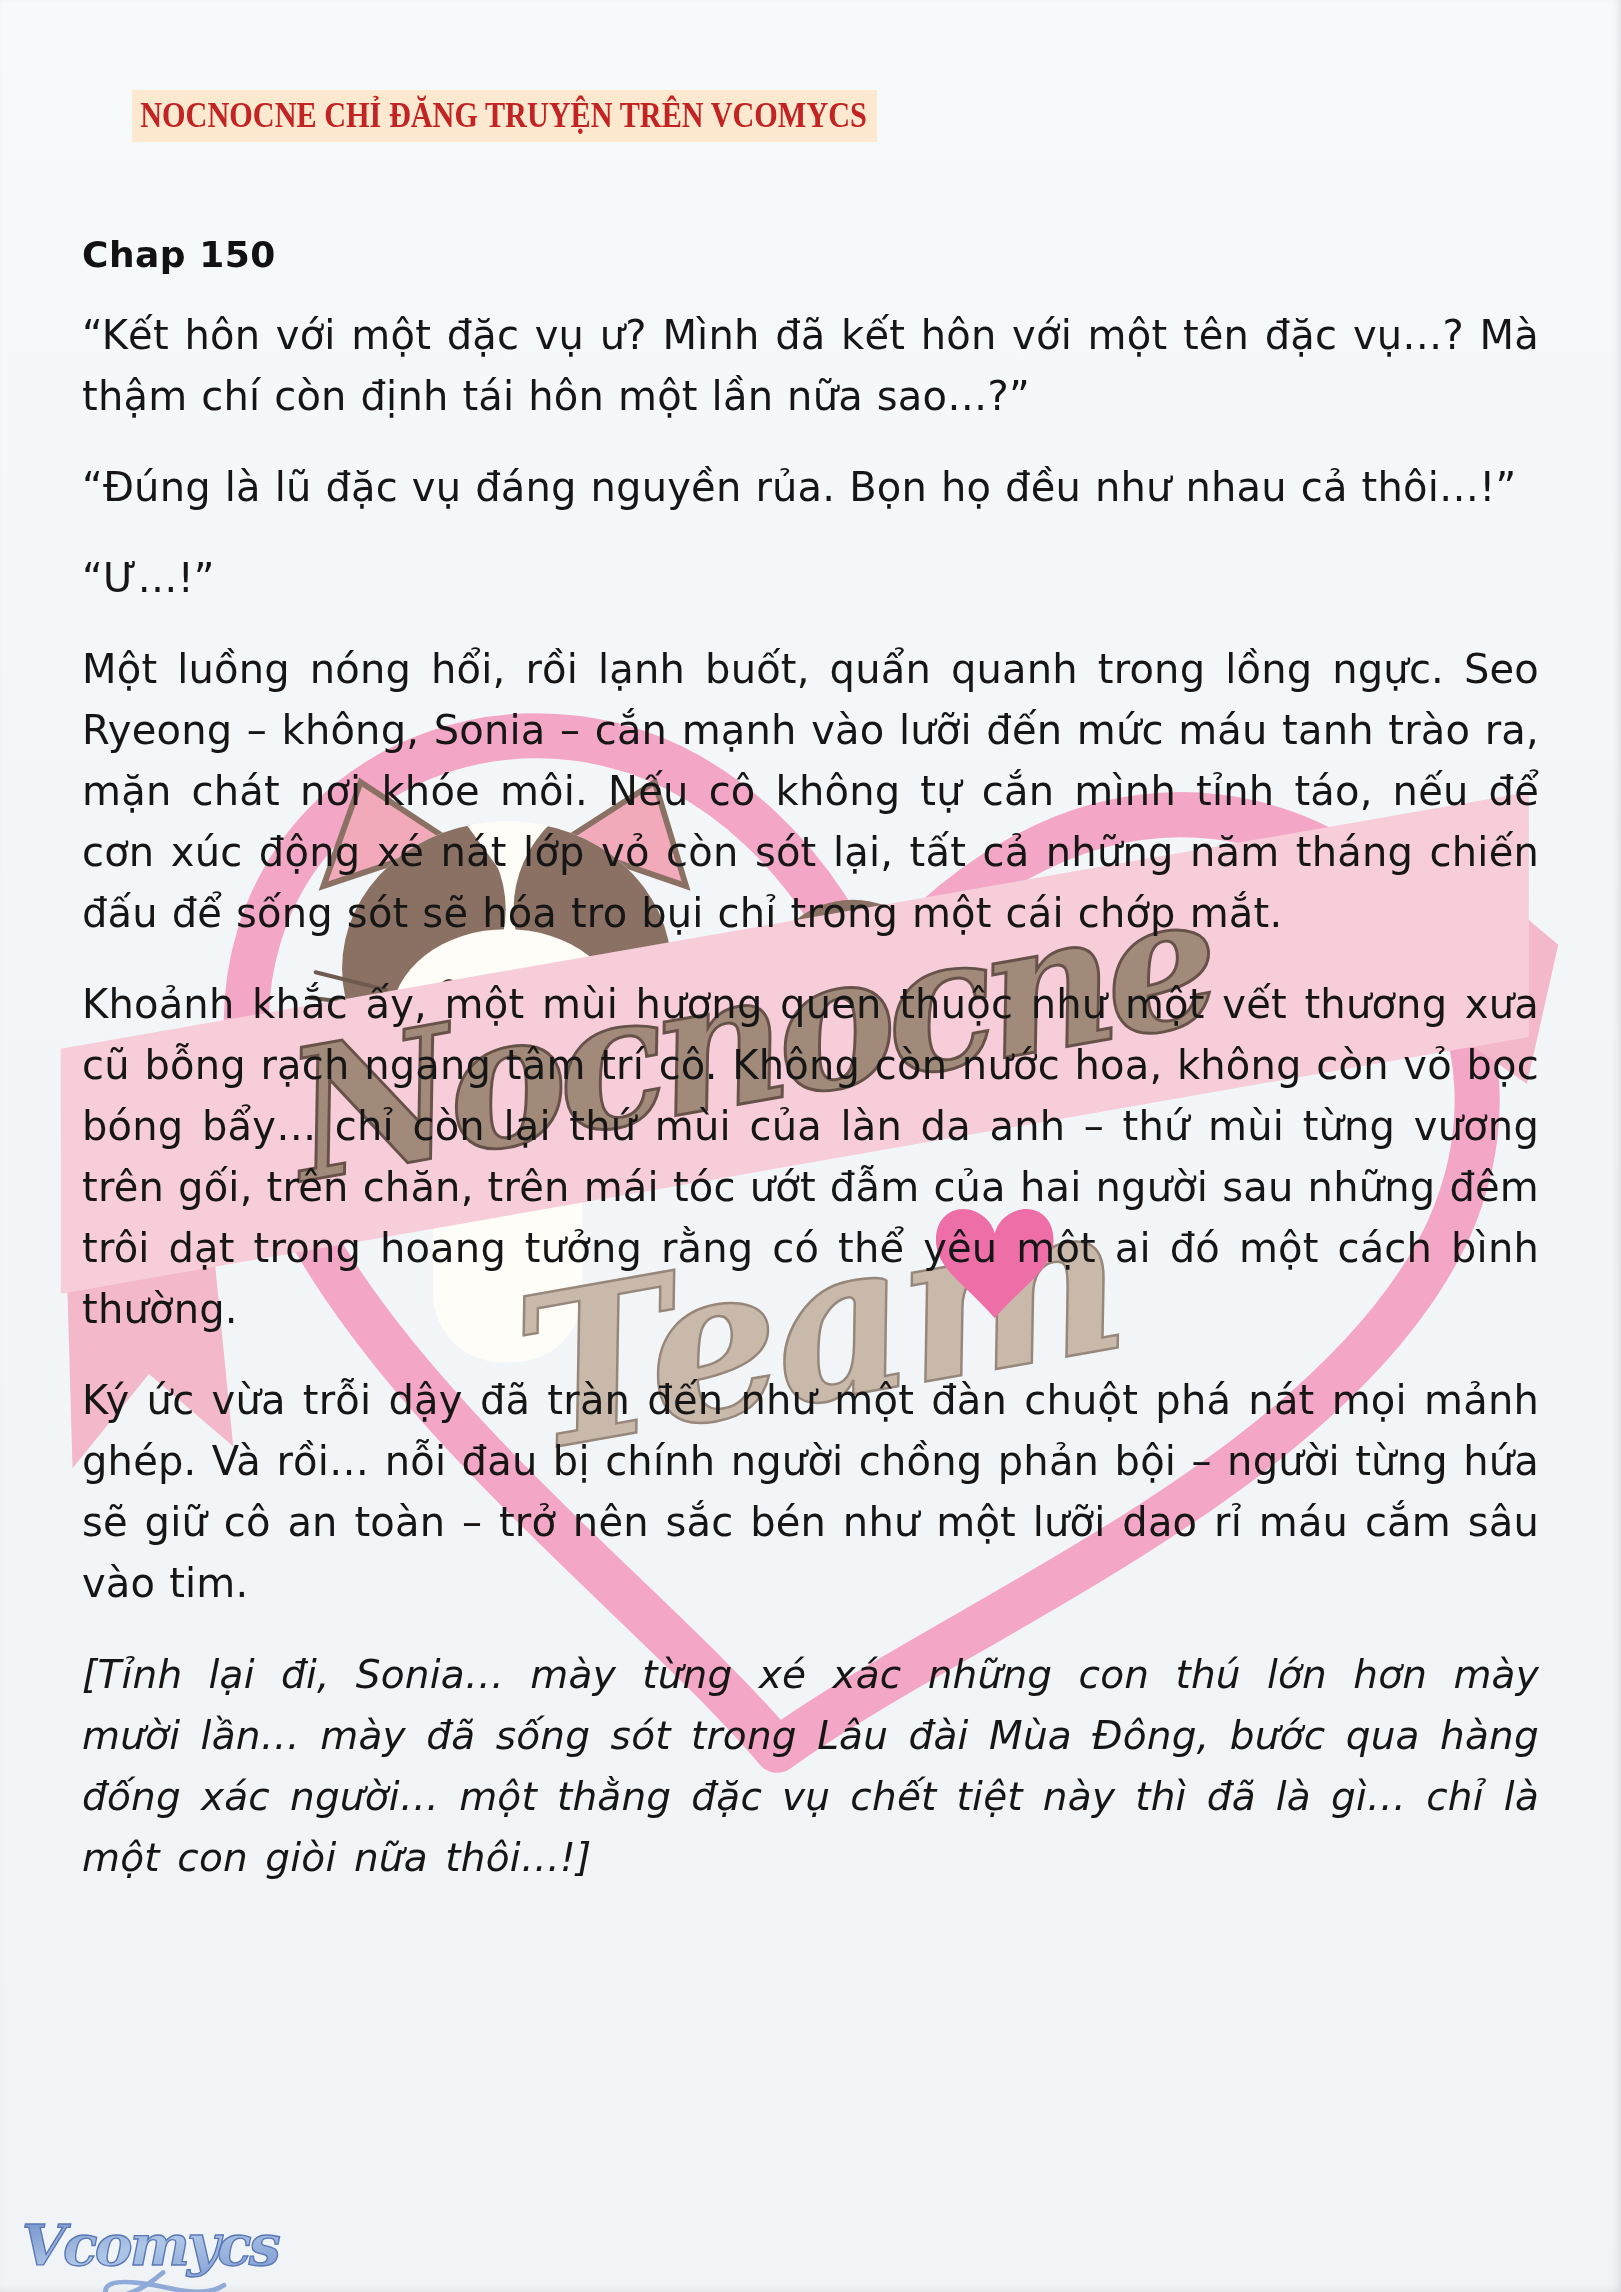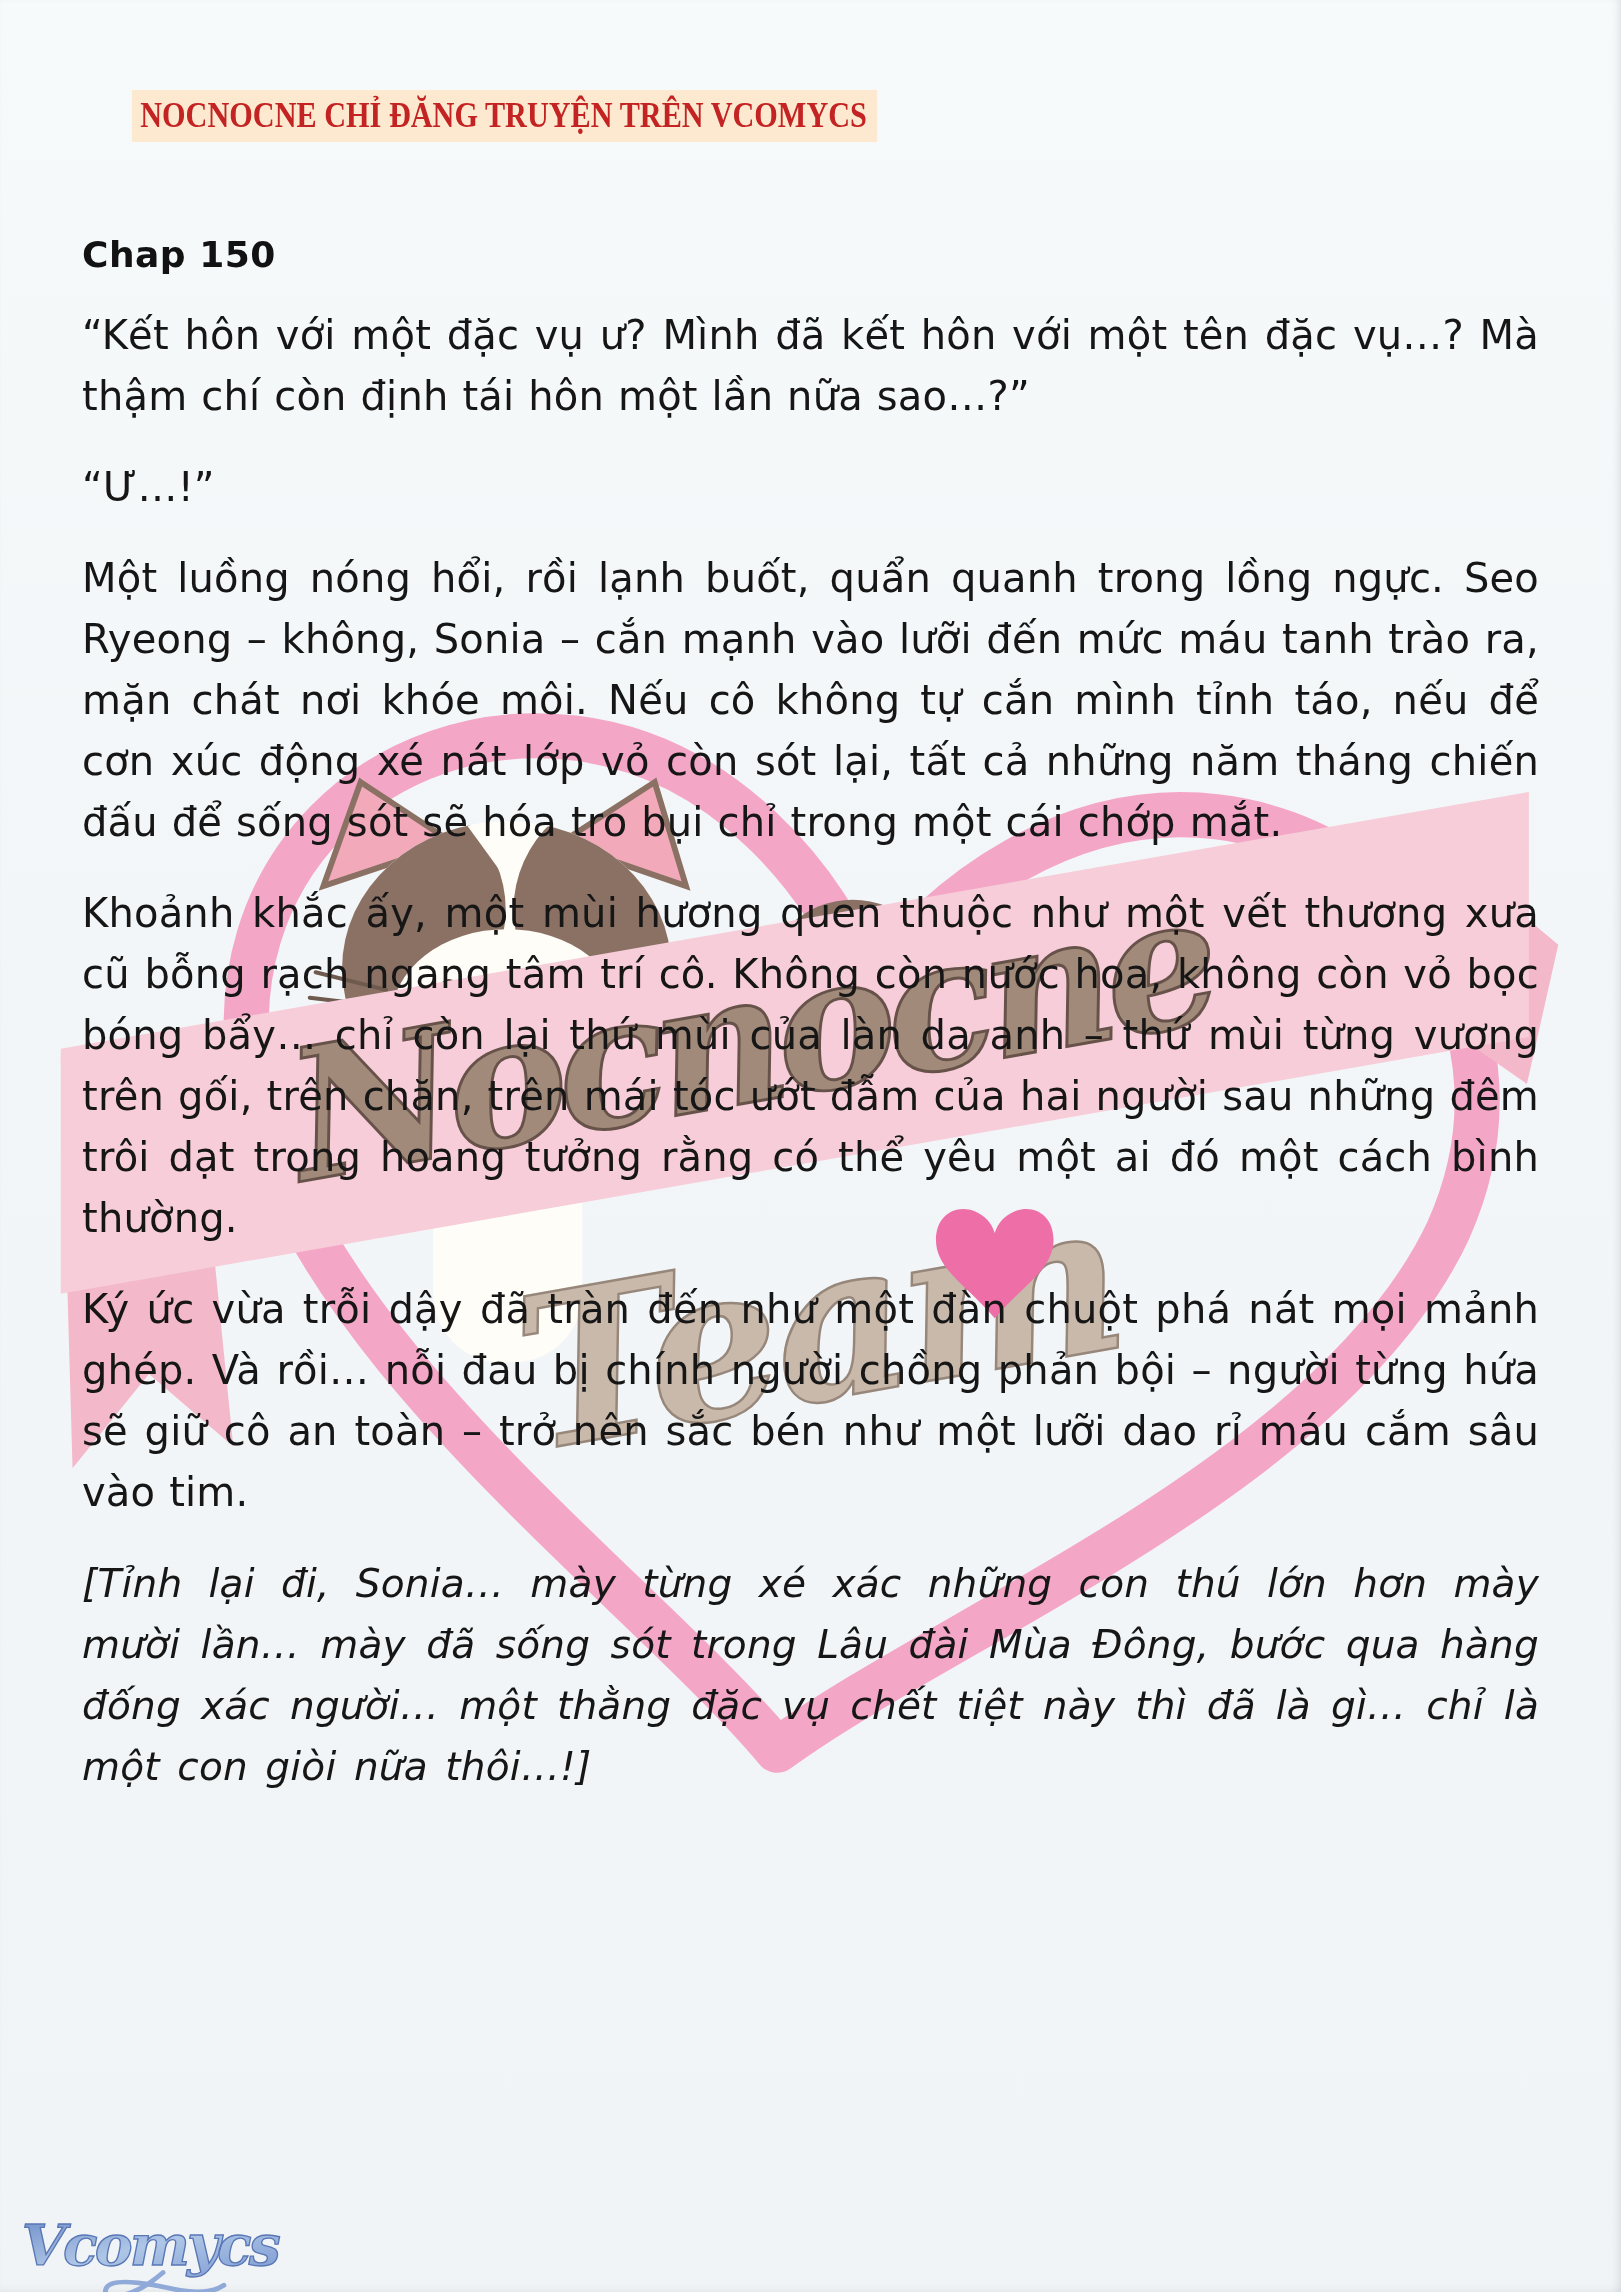--- a/index.html
+++ b/index.html
@@ -116,20 +116,21 @@
   </svg>
 
   <div class="content">
     <div class="notice-row">
       <span class="header-notice">NOCNOCNE CHỈ ĐĂNG TRUYỆN TRÊN VCOMYCS</span>
     </div>
 
     <h1 class="chap-title">Chap 150</h1>
 
     <p class="body-par">“Kết hôn với một đặc vụ ư? Mình đã kết hôn với một tên đặc vụ…? Mà thậm chí còn định tái hôn một lần nữa sao…?”</p>
+    <p class="body-par">“Đúng là lũ đặc vụ đáng nguyền rủa. Bọn họ đều như nhau cả thôi…!”</p>
     <p class="body-par">“Ư…!”</p>
     <p class="body-par">Một luồng nóng hổi, rồi lạnh buốt, quẩn quanh trong lồng ngực. Seo Ryeong – không, Sonia – cắn mạnh vào lưỡi đến mức máu tanh trào ra, mặn chát nơi khóe môi. Nếu cô không tự cắn mình tỉnh táo, nếu để cơn xúc động xé nát lớp vỏ còn sót lại, tất cả những năm tháng chiến đấu để sống sót sẽ hóa tro bụi chỉ trong một cái chớp mắt.</p>
     <p class="body-par">Khoảnh khắc ấy, một mùi hương quen thuộc như một vết thương xưa cũ bỗng rạch ngang tâm trí cô. Không còn nước hoa, không còn vỏ bọc bóng bẩy… chỉ còn lại thứ mùi của làn da anh – thứ mùi từng vương trên gối, trên chăn, trên mái tóc ướt đẫm của hai người sau những đêm trôi dạt trong hoang tưởng rằng có thể yêu một ai đó một cách bình thường.</p>
     <p class="body-par">Ký ức vừa trỗi dậy đã tràn đến như một đàn chuột phá nát mọi mảnh ghép. Và rồi… nỗi đau bị chính người chồng phản bội – người từng hứa sẽ giữ cô an toàn – trở nên sắc bén như một lưỡi dao rỉ máu cắm sâu vào tim.</p>
     <p class="body-par italic-note">[Tỉnh lại đi, Sonia… mày từng xé xác những con thú lớn hơn mày mười lần… mày đã sống sót trong Lâu đài Mùa Đông, bước qua hàng đống xác người… một thằng đặc vụ chết tiệt này thì đã là gì… chỉ là một con giòi nữa thôi…!]</p>
 
   </div>
 
   <svg class="logo-svg" width="304" height="108" viewBox="0 0 310 110" aria-hidden="true">
     <defs>

